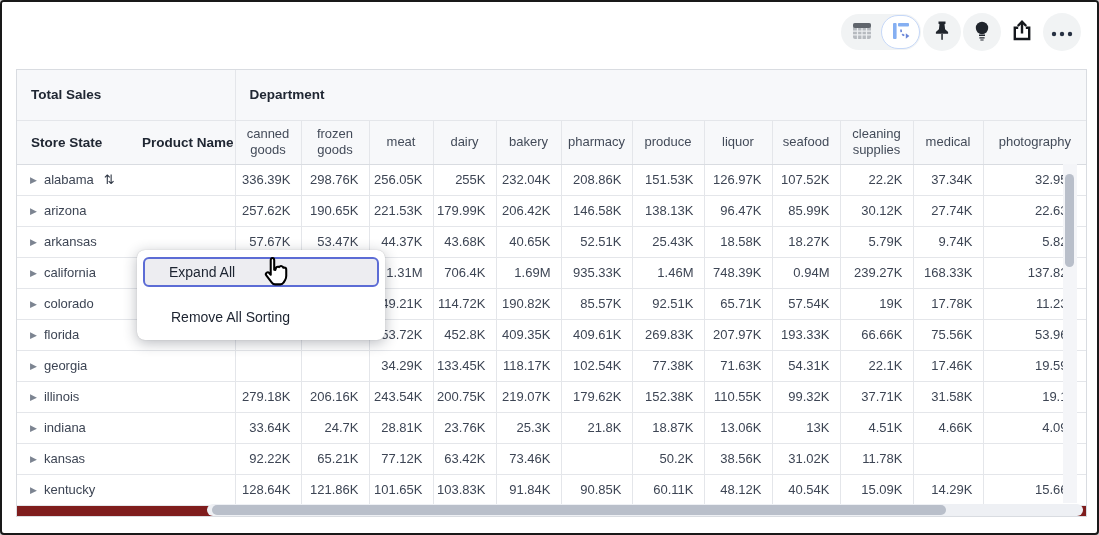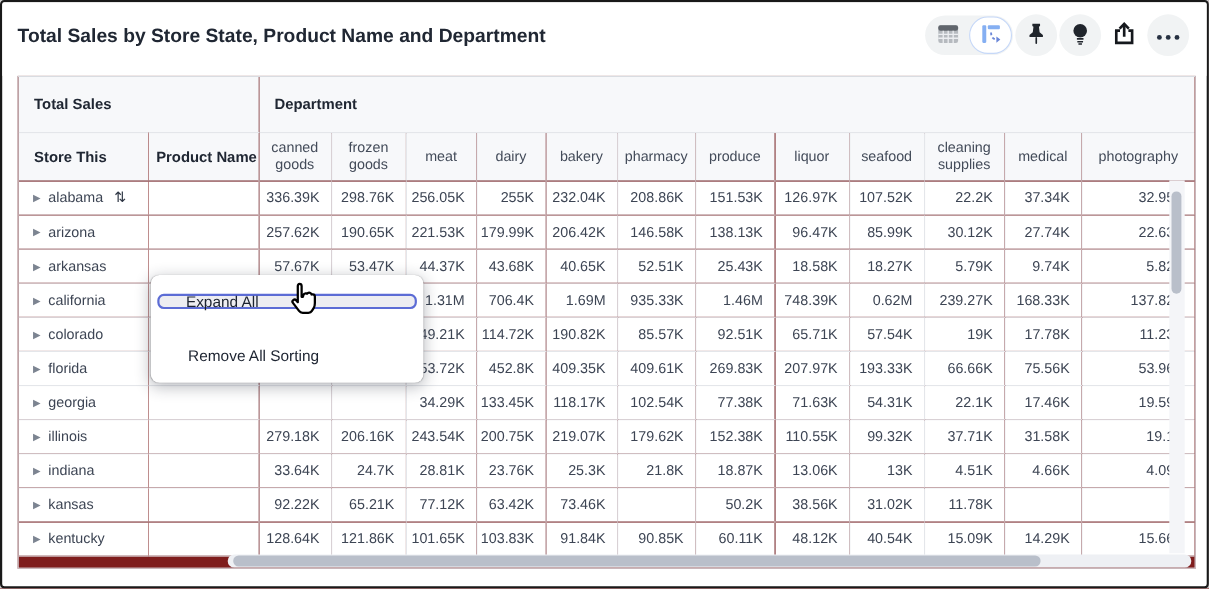--- a/index.html
+++ b/index.html
@@ -50,33 +50,32 @@
 
   
   .vscroll-track{position:absolute;left:1061px;top:162px;width:14px;height:339px;background:#f4f5f8;}
   .vscroll-thumb{position:absolute;left:1063px;top:172px;width:9px;height:93px;background:var(--scrollbar-thumb);border-radius:5px;}
   .hscroll-track{position:absolute;left:205px;top:502px;width:876px;height:12px;background:var(--scrollbar-track);border-radius:6px;}
   .hscroll-thumb{position:absolute;left:210px;top:503px;width:734px;height:10px;background:var(--scrollbar-thumb);border-radius:5px;}
 
   
   .context-menu{position:absolute;left:135px;top:248px;width:248px;background:#fff;border-radius:8px;
     box-shadow:0 3px 14px rgba(35,40,55,.32),0 0 1px rgba(0,0,0,.25);padding:4px 0 5px 0;z-index:20;}
-  .menu-item{height:14px;margin:13px 6px;display:flex;align-items:center;padding-left:26px;
+  .menu-item{height:30px;margin:3px 6px;display:flex;align-items:center;padding-left:26px;
     font-size:14px;color:#1c2330;border-radius:6px;border:2px solid transparent;cursor:pointer;}
   .menu-item.highlighted{background:#ededf1;border-color:var(--accent-blue);padding-left:24px;}
   .menu-spacer{height:9px;}
   .cursor-hand{position:absolute;left:254px;top:251px;z-index:30;pointer-events:none;}
 </style>
 </head>
 <body>
 
 <div class="frame">
 
   <div class="header-bar">
-    <h1 class="page-title">Total Sales by Store State, Product Name and Department</h1>
     <div class="toolbar">
       <div class="pill">
         <button class="seg">
           <span>
             <svg width="20" height="18" viewBox="0 0 20 18">
               <rect x="1" y="1" width="18" height="16" rx="2" fill="#b6babf"></rect>
               <rect x="1" y="1" width="18" height="5" rx="2" fill="#60656c"></rect>
               <g stroke="#eceef1" stroke-width="1.2">
                 <line x1="1" y1="9.2" x2="19" y2="9.2"></line>
                   <line x1="1" y1="12.8" x2="19" y2="12.8"></line>
@@ -154,21 +153,21 @@
           <col style="width:73px">
           <col style="width:70px">
           <col style="width:103px">
       </colgroup>
       <thead>
         <tr class="h1">
           <th colspan="2">Total Sales</th>
           <th colspan="12" class="dept-group">Department</th>
         </tr>
         <tr class="h2" id="dept-row">
-          <th class="rowhdr-state">Store This</th>
+          <th class="rowhdr-state">Store State</th>
           <th class="rowhdr-product">Product Name</th>
         <th class="dept">canned goods</th>
             <th class="dept">frozen goods</th>
             <th class="dept">meat</th>
             <th class="dept">dairy</th>
             <th class="dept">bakery</th>
             <th class="dept">pharmacy</th>
             <th class="dept">produce</th>
             <th class="dept">liquor</th>
             <th class="dept">seafood</th>
@@ -230,21 +229,21 @@
             <td class="state-cell"><span class="tri">▶</span><span>california</span></td>
             <td class="pname-cell"></td>
             <td class="num"></td>
             <td class="num"></td>
             <td class="num">1.31M</td>
             <td class="num">706.4K</td>
             <td class="num">1.69M</td>
             <td class="num">935.33K</td>
             <td class="num">1.46M</td>
             <td class="num">748.39K</td>
-            <td class="num">0.62M</td>
+            <td class="num">0.94M</td>
             <td class="num">239.27K</td>
             <td class="num">168.33K</td>
             <td class="num">137.82K</td>
           </tr>
           <tr>
             <td class="state-cell"><span class="tri">▶</span><span>colorado</span></td>
             <td class="pname-cell"></td>
             <td class="num"></td>
             <td class="num"></td>
             <td class="num">49.21K</td>

